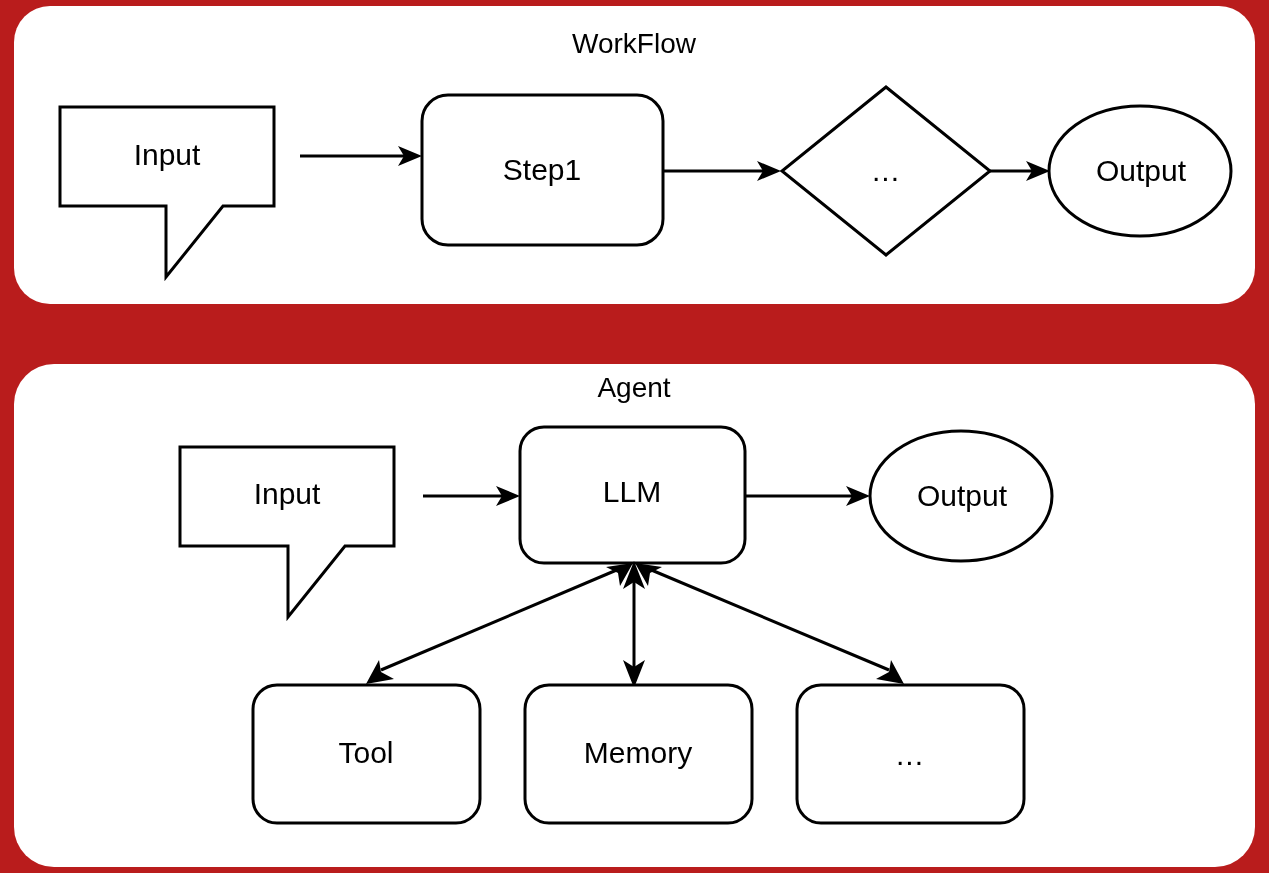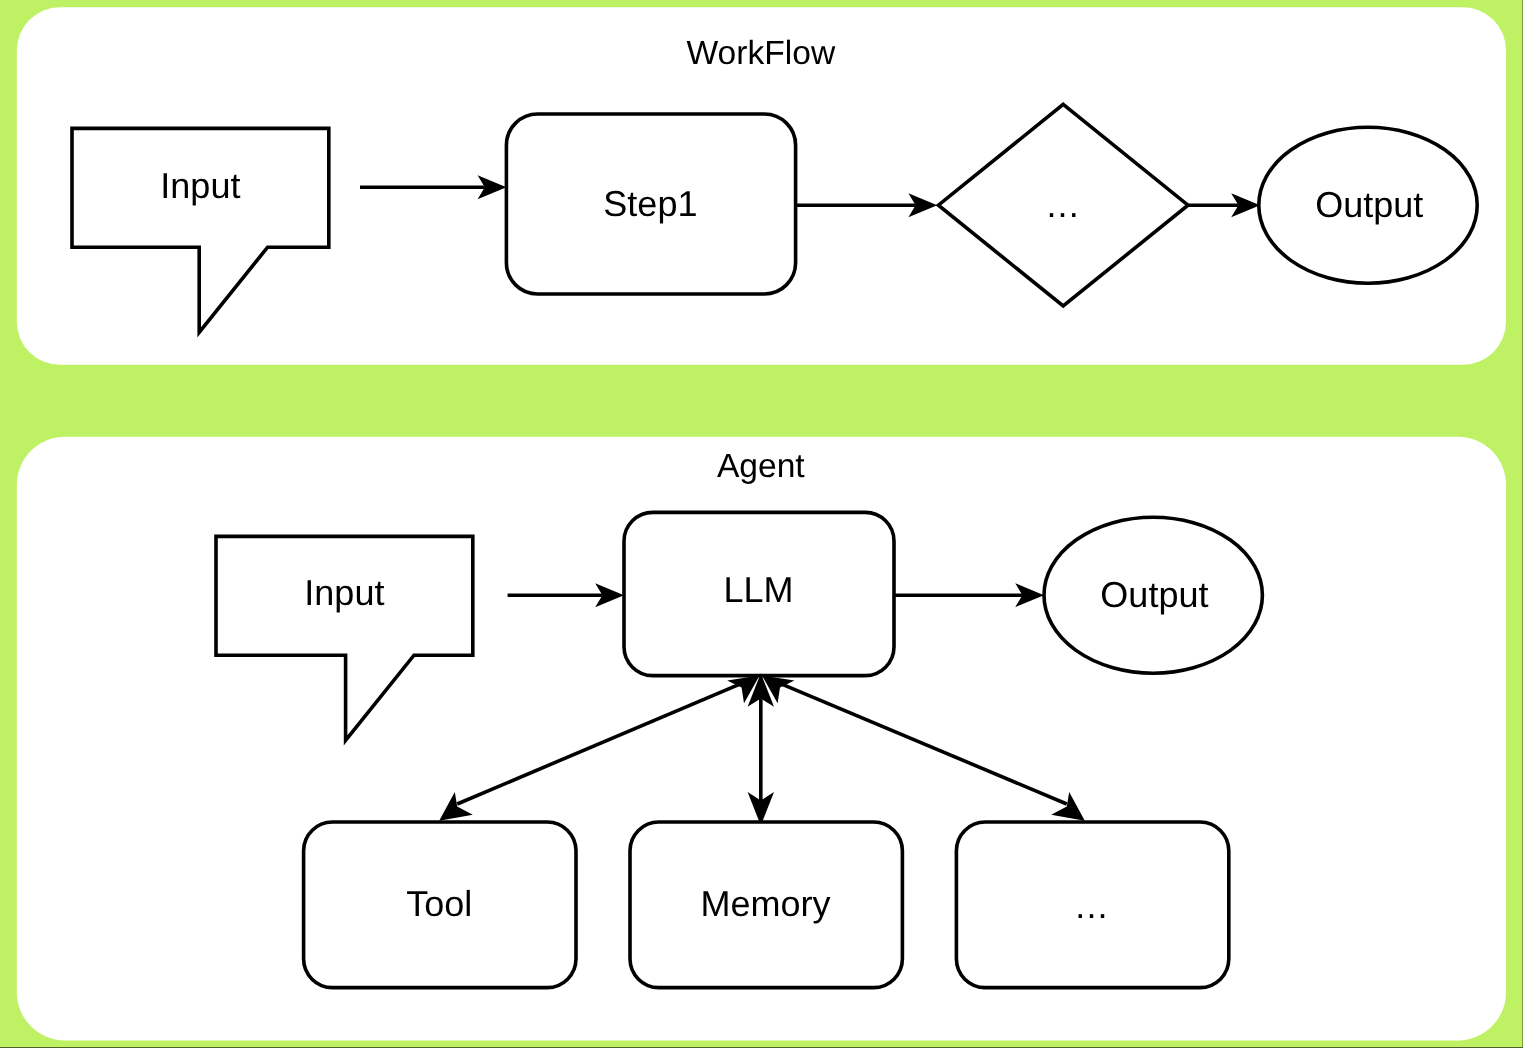--- a/index.html
+++ b/index.html
@@ -11,21 +11,21 @@
   body {
     width: 1269px;
     height: 873px;
     overflow: hidden;
     font-family: "Liberation Sans", sans-serif;
   }
   #diagram-root {
     position: relative;
     width: 1269px;
     height: 873px;
-    background: #bef264;
+    background: #b91c1c;
   }
   svg#diagram-svg {
     display: block;
     width: 1269px;
     height: 873px;
   }
   .panel-bg {
     fill: #ffffff;
     stroke: none;
   }

